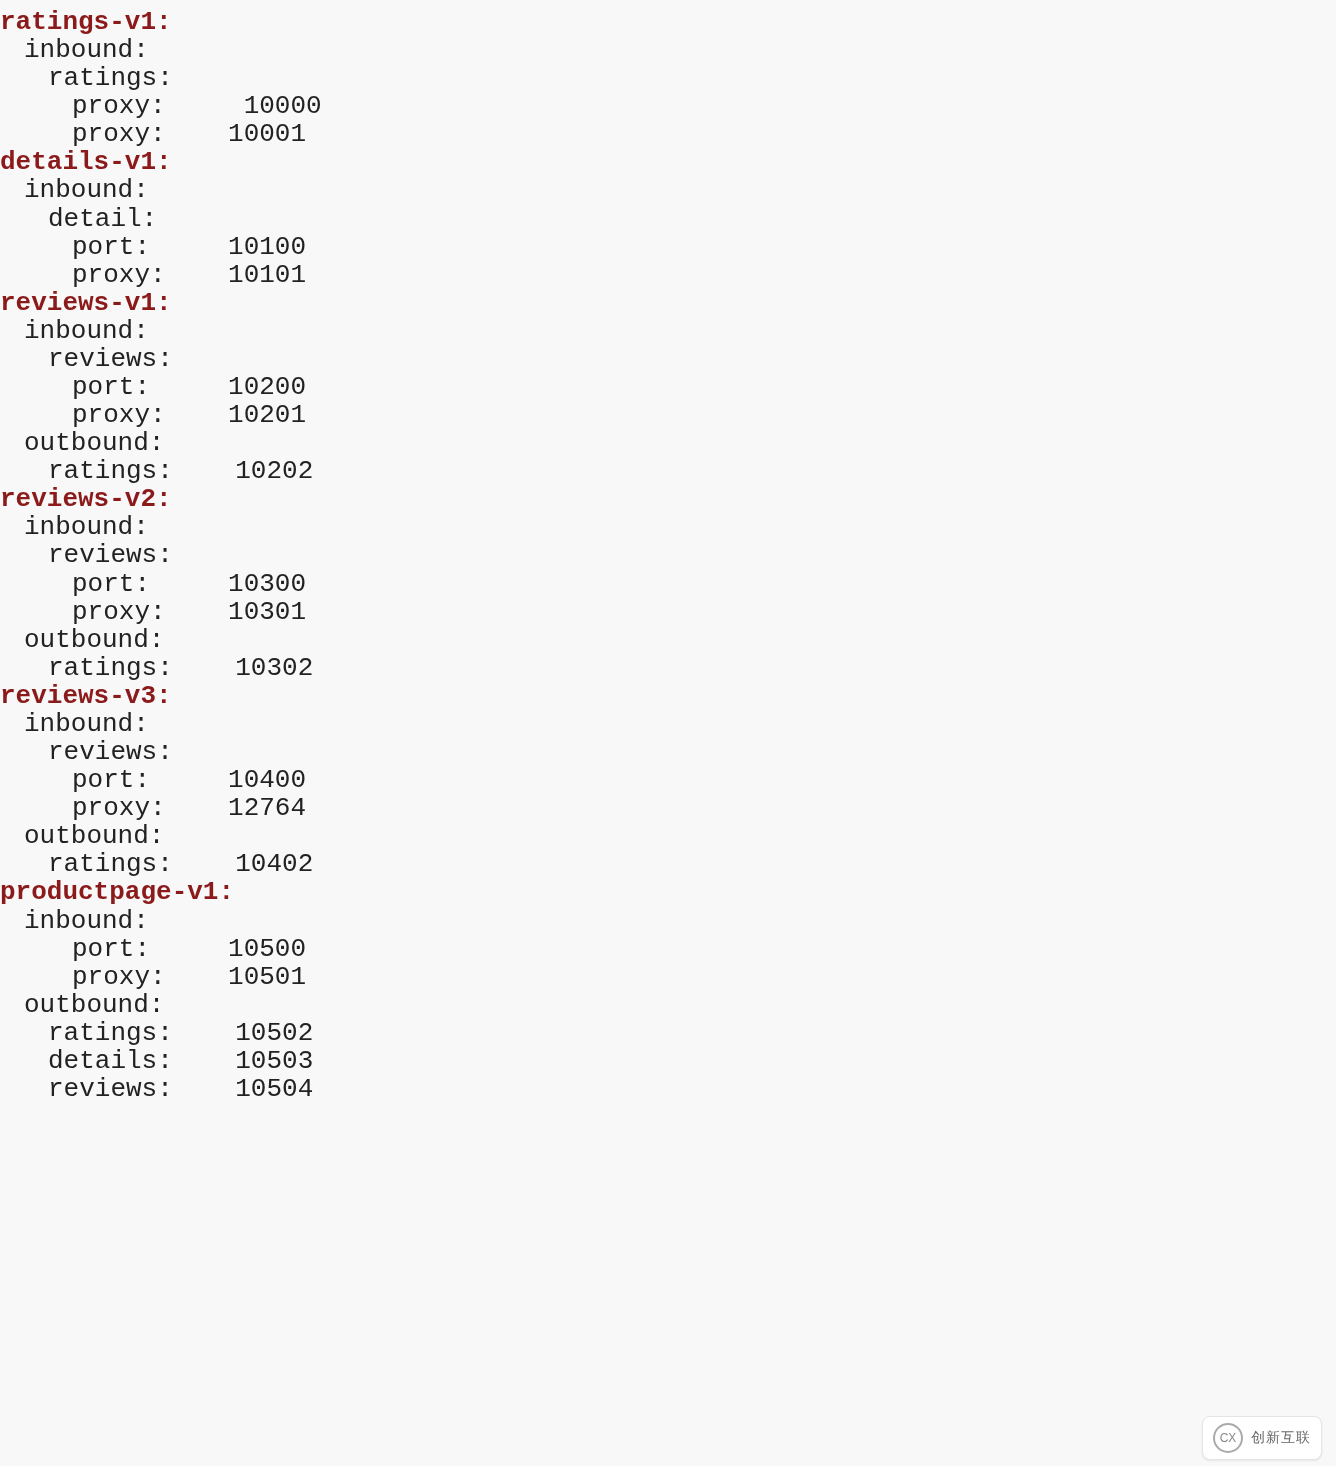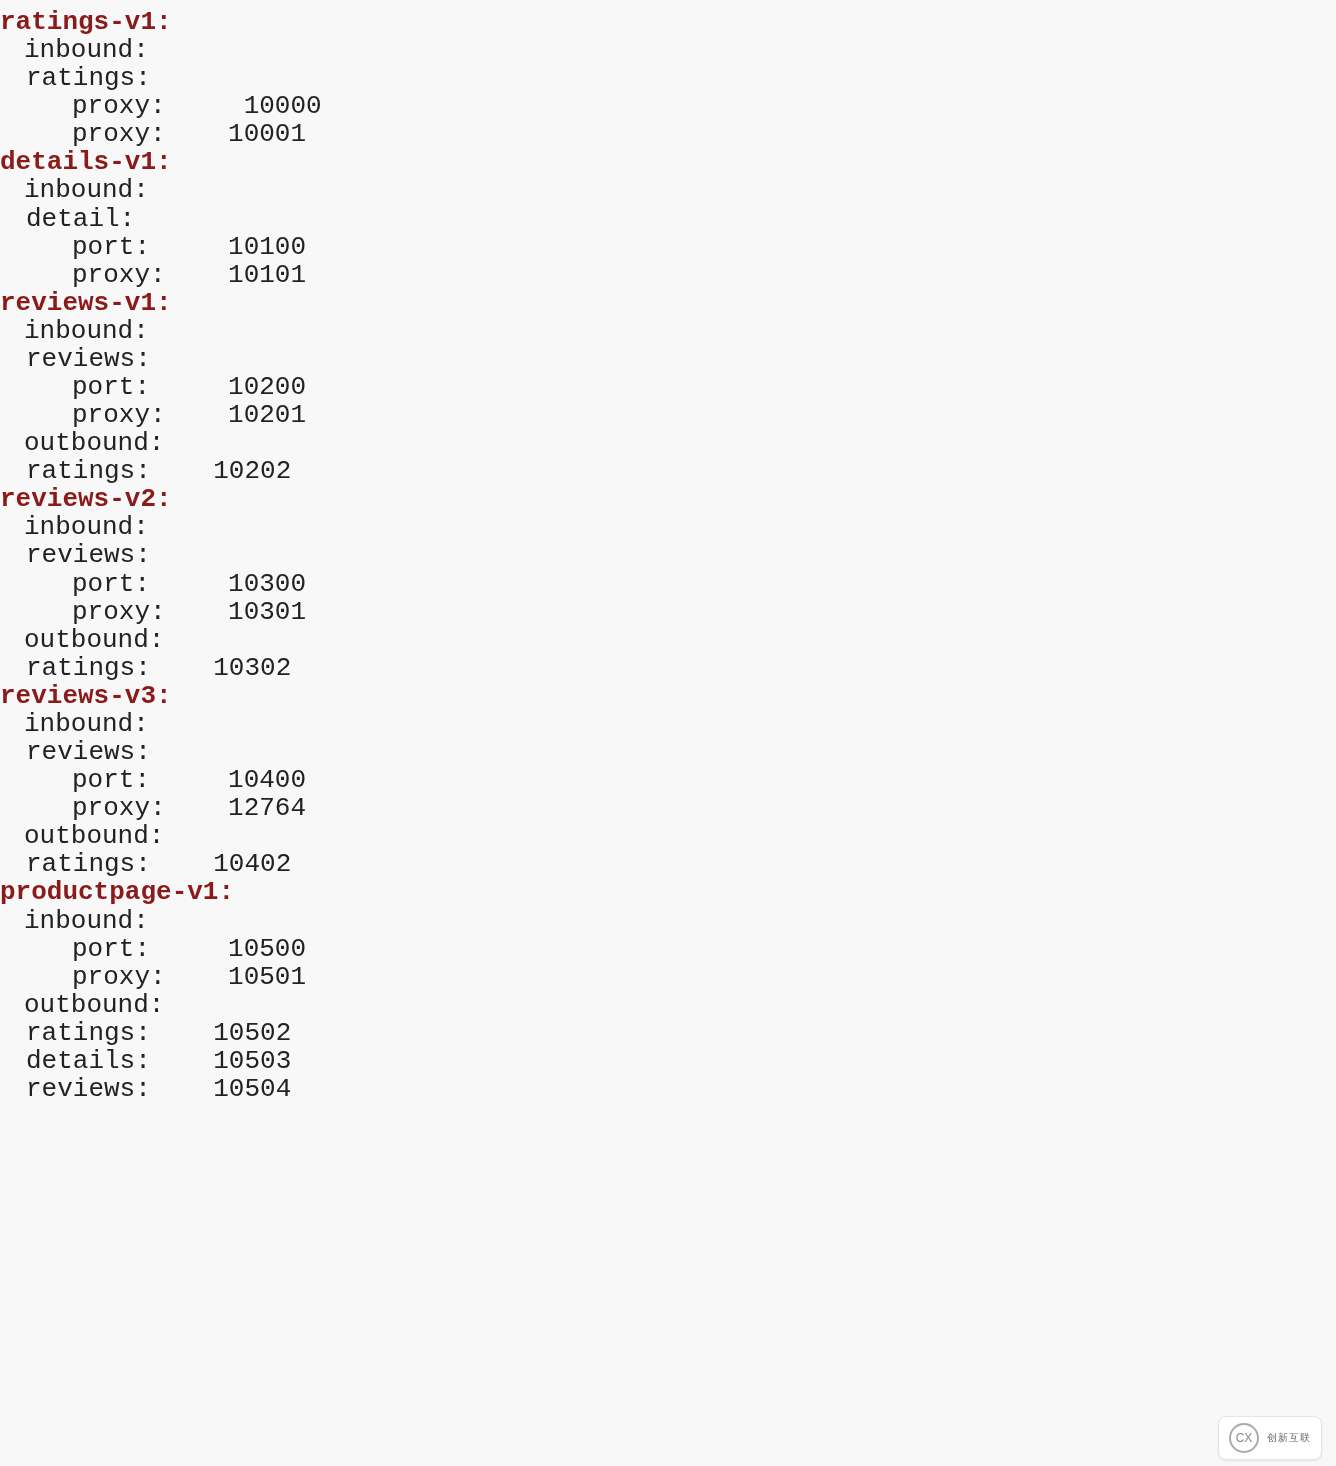--- a/index.html
+++ b/index.html
@@ -1,25 +1,25 @@
 <!DOCTYPE html>
 <html><head>
 <meta charset="utf-8">
 <style>
   html,body{margin:0;padding:0;background:#f8f8f8;font-family:ui-monospace,Menlo,Consolas,"Courier New",monospace;font-size:26px;line-height:1.08;color:#222;}
   .page{position:relative;width:1336px;height:1466px;overflow:hidden;box-sizing:border-box;padding:8px 0 0 0;}
   .block{margin:0;}
   .root{color:#8b1a1a;font-weight:600;}
   .lvl1{color:#222;padding-left:24px;}
-  .lvl2{color:#222;padding-left:26px;}
+  .lvl2{color:#222;padding-left:48px;}
   .lvl3{color:#222;padding-left:72px;}
   .kv{white-space:pre;}
   .watermark{position:absolute;right:14px;bottom:6px;background:#fff;border:1px solid #e5e5e5;border-radius:8px;box-shadow:0 1px 2px rgba(0,0,0,.08);display:flex;align-items:center;padding:6px 10px;gap:8px;}
   .wm-logo{width:26px;height:26px;border:2px solid #aaa;border-radius:50%;display:flex;align-items:center;justify-content:center;font-size:12px;color:#888;font-family:sans-serif;}
-  .wm-text{font-family:sans-serif;font-size:10px;color:#666;letter-spacing:1px;}
+  .wm-text{font-family:sans-serif;font-size:14px;color:#666;letter-spacing:1px;}
 </style>
 </head>
 <body>
 <div class="page">
 
 <div class="block" id="content">
       <div class="root">ratings-v1:</div>
       <div class="kv lvl1">inbound:</div>
       <div class="kv lvl2">ratings:</div>
       <div class="kv lvl3">proxy:     10000</div>

